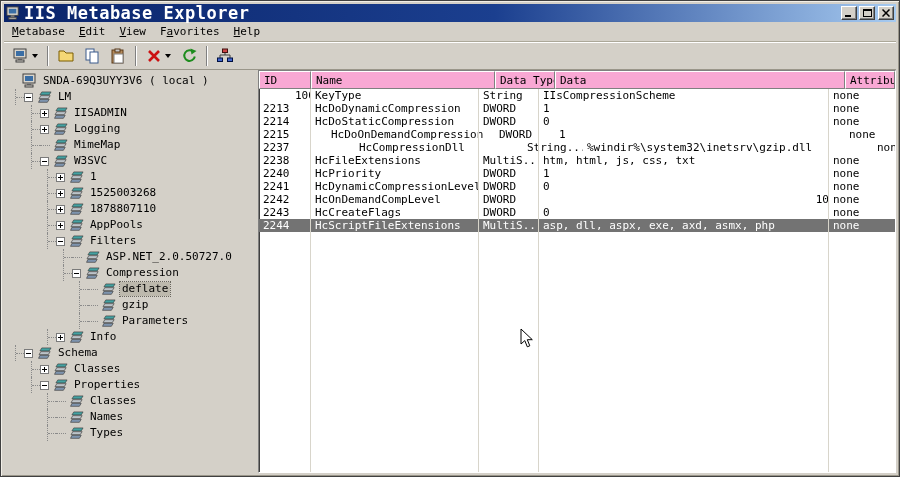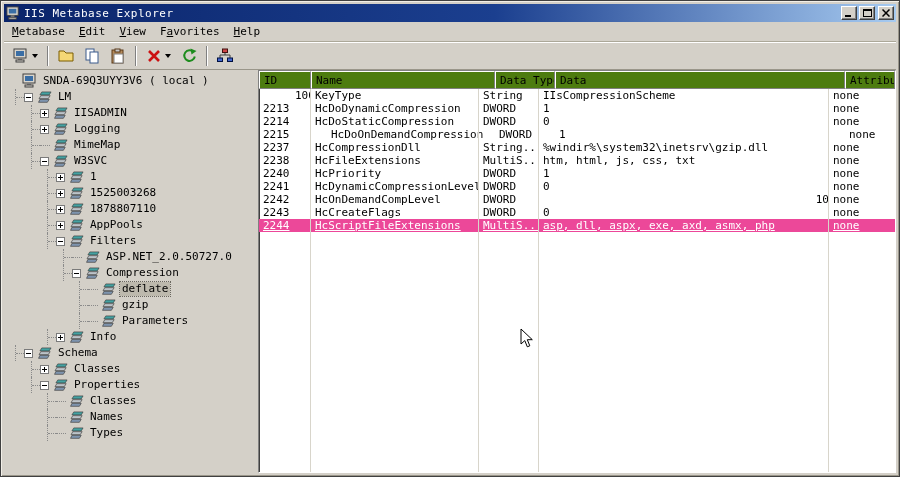--- a/index.html
+++ b/index.html
@@ -7,21 +7,21 @@
   body { font-family:"DejaVu Sans Mono", monospace; font-size:11px; background:#3a6ea5; position:relative; }
 
   .window { position:absolute; inset:0; background:#d4d0c8; border:1px solid #404040;
             box-shadow: inset 1px 1px 0 #f2efe8, inset -1px -1px 0 #9a968a;
             padding:3px; display:flex; flex-direction:column; }
 
   
   .titlebar { height:18px; background:linear-gradient(90deg,#0a246a 0%,#1b3f8f 55%,#a6caf0 100%);
               display:flex; align-items:center; padding:0 2px; flex:none; }
   .title-icon { width:15px; height:15px; margin-right:3px; display:flex; align-items:center; }
-  .title-text { color:#fff; font-weight:normal; font-size:11px; letter-spacing:0.5px; flex:1;
+  .title-text { color:#fff; font-weight:bold; font-size:17px; letter-spacing:0.5px; flex:1;
                 white-space:nowrap; overflow:hidden; }
   .win-btn { width:16px; height:14px; background:#d4d0c8; border:1px solid;
              border-color:#fff #404040 #404040 #fff; box-shadow: inset -1px -1px 0 #808080;
              display:flex; align-items:center; justify-content:center; margin-left:2px; padding:0; }
   .win-btn svg { display:block; }
 
   
   .menubar { height:20px; display:flex; align-items:center; padding:0 1px; flex:none;
              border-bottom:1px solid #aca899; }
   .menu-item { padding:2px 7px 3px 7px; cursor:default; white-space:nowrap; }
@@ -53,28 +53,28 @@
   .toggle.plus::after { content:""; position:absolute; left:3px; top:1px; width:1px; height:5px; background:#000; }
   .node-ic { display:flex; align-items:center; margin:0 3px 0 1px; flex:none; }
   .tree-label { padding:0 2px; line-height:14px; }
   .tree-label.selected { background:#bdb9ad; outline:1px dotted #6a675f; }
 
   
   .list { flex:1; display:flex; flex-direction:column; background:#fff;
           border:1px solid; border-color:#808080 #fff #fff #808080;
           box-shadow: inset 1px 1px 0 #404040; overflow:hidden; }
   .list-header { display:flex; height:18px; flex:none; background:#d4d0c8; }
-  .hcell { flex:none; padding:2px 15px 0 4px; background:#4d7c0f; white-space:nowrap; overflow:hidden;
+  .hcell { flex:none; padding:2px 15px 0 4px; background:#f9a8d4; white-space:nowrap; overflow:hidden;
            border-top:1px solid #fff; border-left:1px solid #fff;
            border-right:1px solid #808080; border-bottom:1px solid #808080; cursor:default; }
   .hcell.flex { flex:1; width:auto; }
   .list-body { flex:1; position:relative; overflow:hidden; }
   .vline { position:absolute; top:0; bottom:0; width:1px; background:#d8d5cb; z-index:2; }
   .lrow { display:flex; height:13px; line-height:13px; position:relative; z-index:1; cursor:default; }
-  .lrow.sel { background:#ec4899; color:#fff;text-decoration:underline; }
+  .lrow.sel { background:#737373; color:#fff; }
   .lcell { flex:none; padding-left:4px; white-space:nowrap; overflow:hidden; }
   .lcell.flex { flex:1; width:auto; }
 
   .cursor { position:absolute; left:520px; top:328px; z-index:10; }
 </style>
 <title>IIS Metabase Explorer</title></head>
 <body>
 
 <div class="window">
 
@@ -566,21 +566,21 @@
           </div>
           <div class="lrow">
             <div class="lcell" style="width: 52px;">2215</div>
             <div class="lcell" style="width: 168px; margin-left: 16px;">HcDoOnDemandCompression</div>
             <div class="lcell" style="width: 60px;">DWORD</div>
             <div class="lcell" style="width: 290px;">1</div>
             <div class="lcell flex">none</div>
           </div>
           <div class="lrow">
             <div class="lcell" style="width: 52px;">2237</div>
-            <div class="lcell" style="width: 168px;">HcCompressionDll</div>
+            <div class="lcell" style="width: 168px; margin-left: 44px;">HcCompressionDll</div>
             <div class="lcell" style="width: 60px;">String...</div>
             <div class="lcell" style="width: 290px;">%windir%\system32\inetsrv\gzip.dll</div>
             <div class="lcell flex">none</div>
           </div>
           <div class="lrow">
             <div class="lcell" style="width: 52px;">2238</div>
             <div class="lcell" style="width: 168px;">HcFileExtensions</div>
             <div class="lcell" style="width: 60px;">MultiS...</div>
             <div class="lcell" style="width: 290px;">htm, html, js, css, txt</div>
             <div class="lcell flex">none</div>

